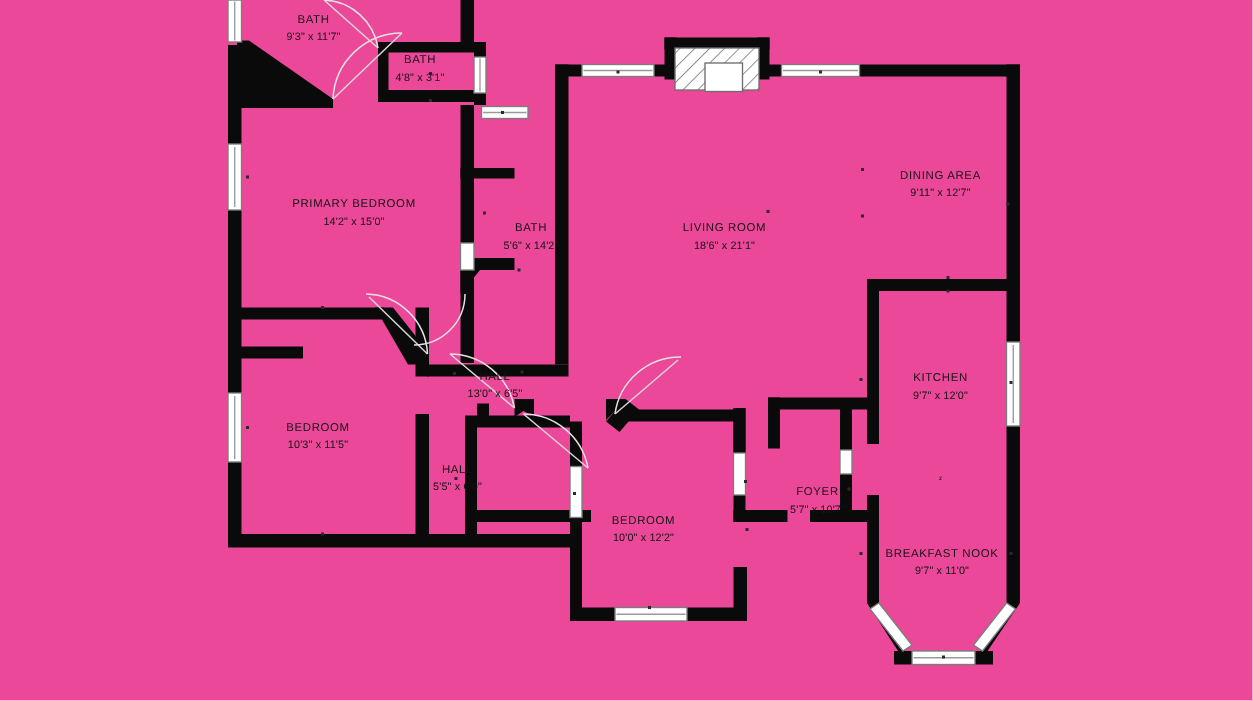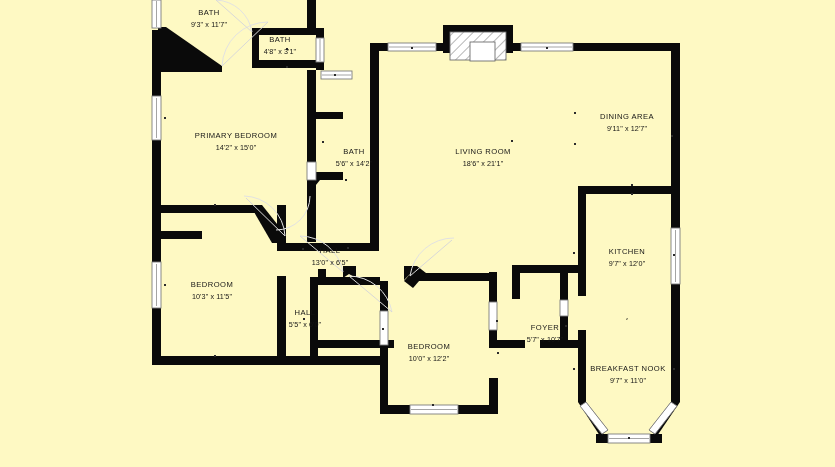--- a/index.html
+++ b/index.html
@@ -10,21 +10,21 @@
   body {
     width: 835px;
     height: 467px;
     overflow: hidden;
     font-family: "Liberation Sans", sans-serif;
   }
   #floorplan-root {
     position: relative;
     width: 835px;
     height: 467px;
-    background: #fef9c3;
+    background: #ec4899;
   }
   svg#plan-svg {
     display: block;
     width: 835px;
     height: 467px;
   }
   .wall {
     fill: #0a0a0a;
     stroke: none;
   }

